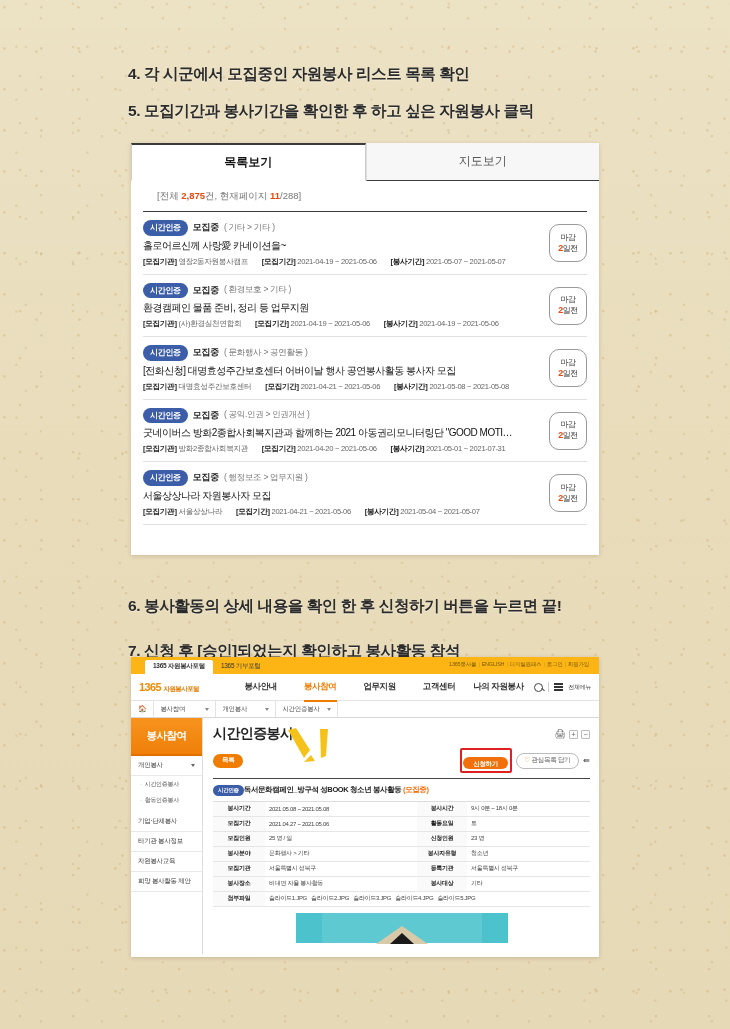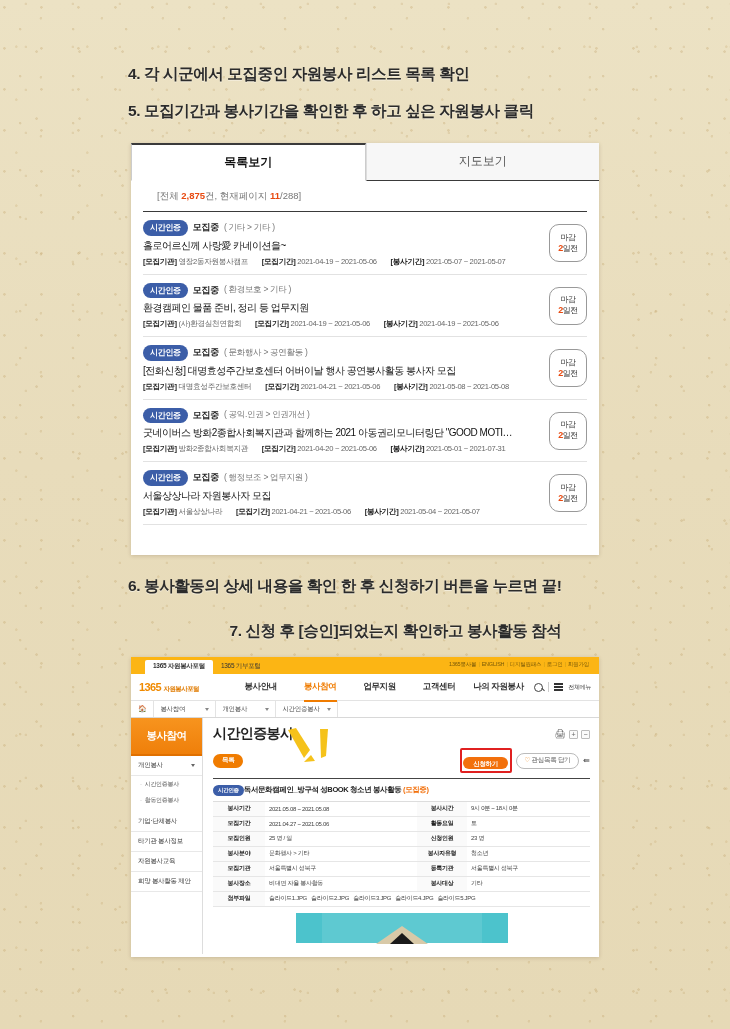--- a/index.html
+++ b/index.html
@@ -23,21 +23,21 @@
 
   
   .steps { position:absolute; left:128px; }
   .step-line {
     font-size:15.5px; font-weight:bold; color:#2b2b2b;
     letter-spacing:-0.4px; white-space:nowrap;
     text-shadow:0 1px 0 rgba(255,255,255,.45);
   }
   #steps-top { top:64px; }
   #steps-top .step-line + .step-line { margin-top:16px; }
-  #steps-bottom { top:576px;text-align:right; }
+  #steps-bottom { top:596px; }
   #steps-bottom .step-line + .step-line { margin-top:24px; }
 
   
   .shot {
     position:absolute;
     background:#fff;
     box-shadow:0 1px 4px rgba(90,70,40,.22);
     overflow:hidden;
   }
 

